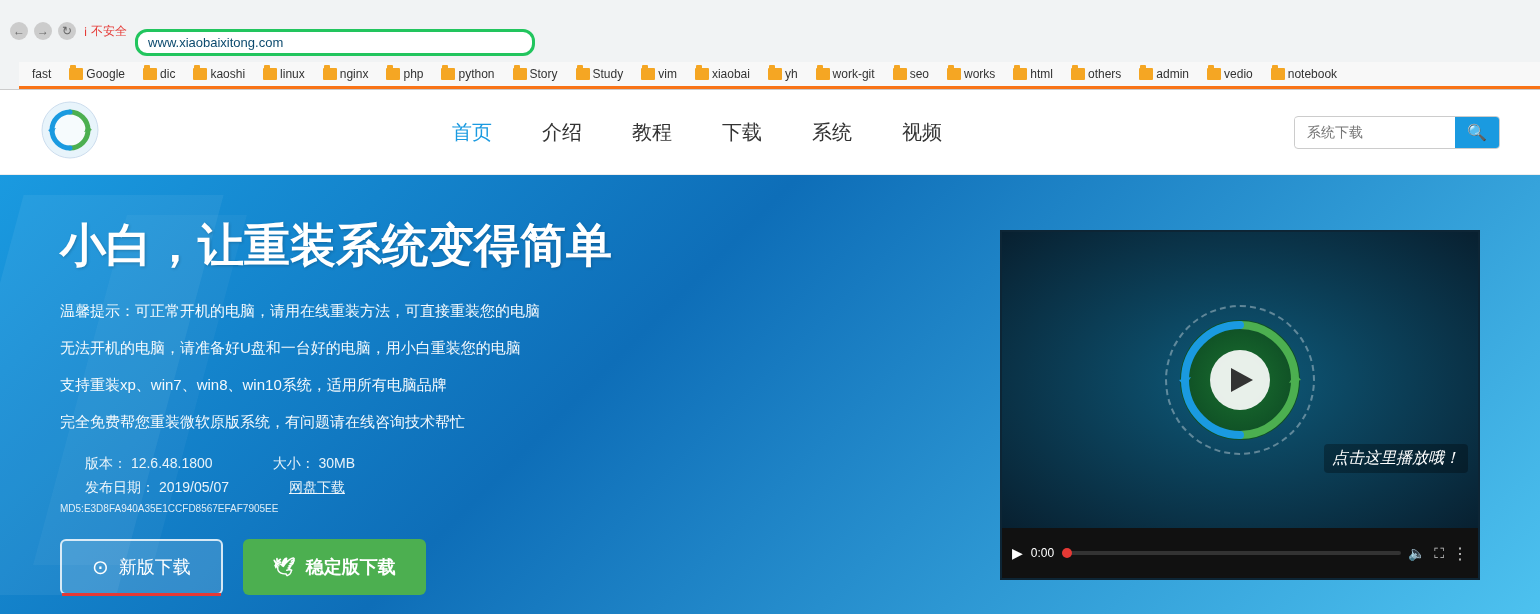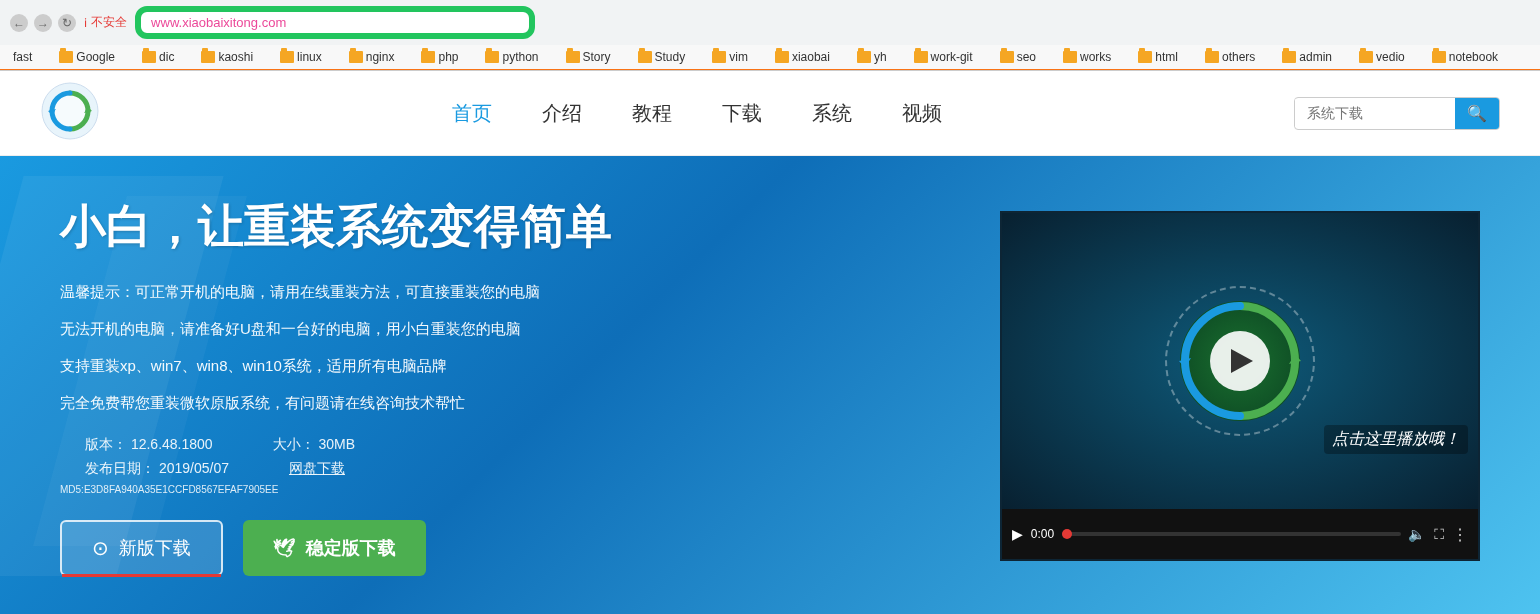--- a/index.html
+++ b/index.html
@@ -28,38 +28,40 @@
       border: none;
       background: #ccc;
       cursor: pointer;
       font-size: 12px;
       display: flex; align-items: center; justify-content: center;
       color: #666;
     }
     .url-bar {
       flex: 1;
       max-width: 400px;
-      border: 6px solid #22c55e;
+      border: 3px solid #22c55e;
       border-radius: 12px;
       padding: 3px 10px;
       font-size: 13px;
       background: #fff;
       outline: none;
-      color: #ec4899;
+      color: #0c4a6e;
+      margin-top: 23px;
     }
     .bookmarks-bar {
       display: flex;
       align-items: center;
       padding: 3px 8px;
-      gap: 17px;
+      gap: 8px;
       background: #f8f8f8;
-      border-bottom: 1px solid #f97316;
+      border-bottom: 3px solid #f97316;
       font-size: 12px;
       overflow: hidden;
       white-space: nowrap;
+      margin-left: 19px;
     }
     .bookmark-item {
       display: flex;
       align-items: center;
       gap: 3px;
       padding: 2px 5px;
       cursor: pointer;
       color: #333;
       font-size: 12px;
       border-radius: 3px;

